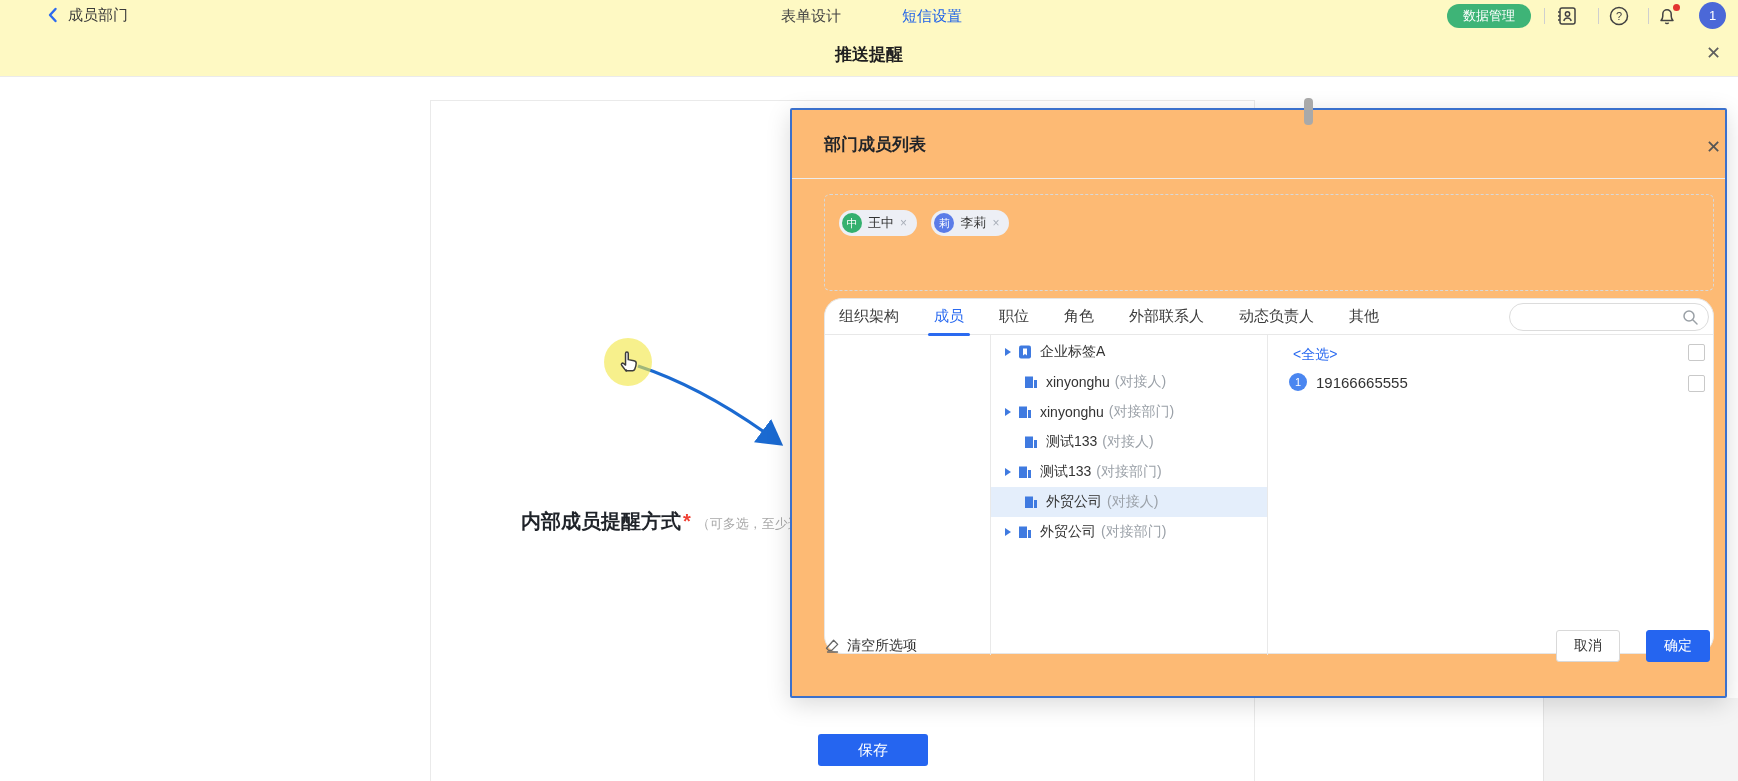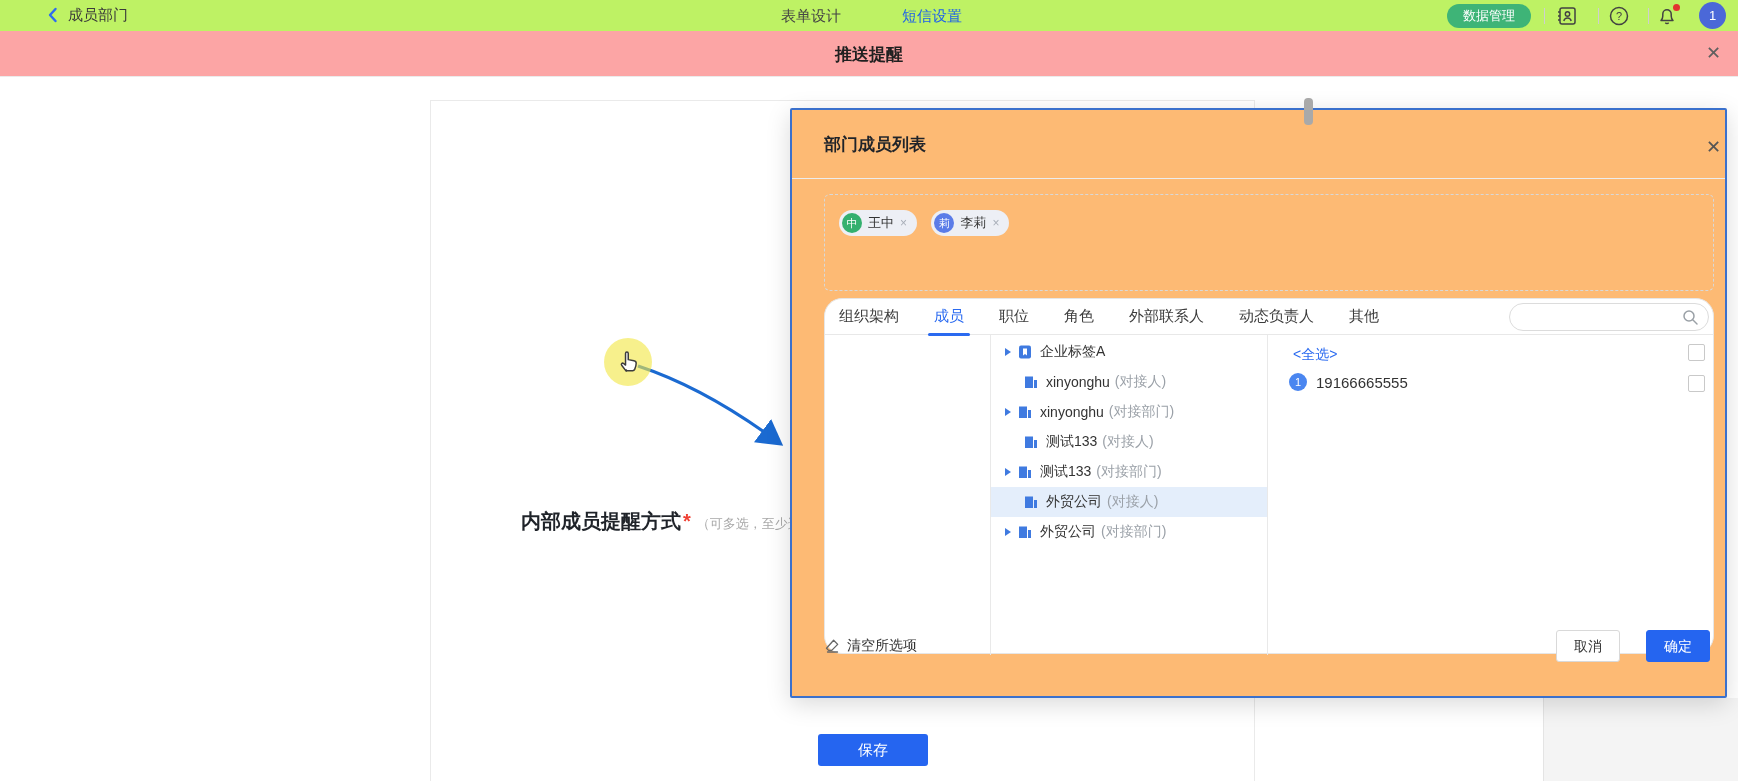--- a/index.html
+++ b/index.html
@@ -1,34 +1,34 @@
 <!DOCTYPE html>
 <html><head>
 <meta charset="utf-8">
 <style>
   * { box-sizing: border-box; margin: 0; padding: 0; }
   html,body { width:1738px; height:781px; }
   body { font-family:"Liberation Sans","DejaVu Sans",sans-serif; background:#fff; overflow:hidden; position:relative; color:#333; }
   .abs { position:absolute; }
 
   
-  .topbar { position:absolute; left:0; top:0; width:1738px; height:31px; background:#bef264; z-index:5; }
+  .topbar { position:absolute; left:0; top:0; width:1738px; height:31px; background:#fef9c3; z-index:5; }
   .back-chevron { position:absolute; left:44px; top:6px; width:18px; height:18px; cursor:pointer; }
   .back-label { position:absolute; left:68px; top:6px; font-size:15px; color:#3a3a3a; }
   .back-dashes { position:absolute; left:62px; top:30px; width:150px; border-top:1px dashed #c9c9c9; }
   .top-tab { position:absolute; top:7px; font-size:15px; color:#454545; cursor:pointer; }
   .top-tab.active { color:#1f62e8; }
   .pill-btn { position:absolute; left:1447px; top:4px; width:84px; height:24px; background:#3eb477; border-radius:12px; color:#fff; font-size:13px; text-align:center; line-height:24px; cursor:pointer; }
   .tb-divider { position:absolute; top:8px; width:1px; height:16px; background:#cfcfcf; }
   .tb-icon { position:absolute; top:5px; width:22px; height:22px; cursor:pointer; }
   .tb-avatar { position:absolute; left:1699px; top:2px; width:27px; height:27px; border-radius:50%; background:#4b68d8; color:#fff; font-size:13px; text-align:center; line-height:27px; cursor:pointer; }
   .bell-dot { position:absolute; left:1673px; top:4px; width:7px; height:7px; border-radius:50%; background:#e3342f; }
 
   
-  .drawer-header { position:absolute; left:0; top:31px; width:1738px; height:46px; background:#fca5a5; border-bottom:1px solid #ebebeb; z-index:4; }
+  .drawer-header { position:absolute; left:0; top:31px; width:1738px; height:46px; background:#fef9c3; border-bottom:1px solid #ebebeb; z-index:4; }
   .drawer-title { position:absolute; left:0; top:12px; width:100%; text-align:center; font-size:17px; font-weight:600; color:#202020; }
   .drawer-close { position:absolute; left:1706px; top:11px; font-size:18px; color:#5f5f5f; cursor:pointer; }
 
   
   .form-card { position:absolute; left:430px; top:100px; width:825px; height:800px; background:#fff; border:1px solid #eaeaea; z-index:1; }
   .fld-label { position:absolute; font-size:20px; font-weight:700; color:#1f2329; }
   .req { color:#f04134; margin-left:2px; font-weight:700; }
   .input-box { position:absolute; width:265px; height:31px; border:1px solid #d9d9d9; border-radius:3px; background:#fff; font-size:14px; color:#333; line-height:29px; padding-left:12px; white-space:nowrap; overflow:hidden; }
   .dashed-box { position:absolute; left:521px; top:323px; width:265px; height:85px; border:1px dashed #7aa7ef; border-radius:3px; background:#fff; }
   .tag-pill { display:inline-flex; align-items:center; height:26px; background:#edeff5; border-radius:13px; padding:0 10px 0 3px; margin-right:10px; font-size:13px; color:#333; cursor:default; }
@@ -73,21 +73,21 @@
   .t-suffix { color:#9ba1a8; margin-left:5px; }
   .m-right { position:absolute; left:443px; top:36px; width:447px; height:320px; padding-top:8px; }
   .sel-all { position:absolute; left:25px; top:11px; font-size:14px; color:#2a6af0; cursor:pointer; }
   .mem-row { position:absolute; left:21px; top:38px; display:flex; align-items:center; }
   .mem-avatar { width:18px; height:18px; border-radius:50%; background:#4a86f0; color:#fff; font-size:11px; text-align:center; line-height:18px; margin-right:9px; }
   .mem-label { font-size:15px; color:#333; }
   .m-cb { position:absolute; right:10px; width:17px; height:17px; border:1px solid #c9c9c9; border-radius:2px; background:#fff; cursor:pointer; }
   .m-footer { position:absolute; left:0; top:516px; width:933px; height:42px; }
   .clear-wrap { position:absolute; left:32px; top:11px; display:flex; align-items:center; gap:7px; cursor:pointer; }
   .clear-label { font-size:14px; color:#333; }
-  .btn { position:absolute; top:4px; width:64px; height:32px; border-radius:3px; font-size:14px; text-align:center; line-height:30px; cursor:pointer; }
+  .btn { position:absolute; top:4px; width:64px; height:32px; border-radius:3px; font-size:14px; text-align:center; line-height:30px; cursor:pointer;font-family:Liberation Mono, monospace; }
   .btn-cancel { left:764px; background:#fff; border:1px solid #d9d9d9; color:#333; }
   .btn-ok { left:854px; background:#2565f0; border:1px solid #2565f0; color:#fff; }
 
   .scroll-thumb { position:absolute; left:1304px; top:98px; width:9px; height:27px; border-radius:4px; background:#a9a9a9; z-index:40; cursor:grab; }
   .corner-gray { position:absolute; left:1543px; top:698px; width:195px; height:83px; background:#f4f4f4; border-left:1px solid #e4e4e4; z-index:1; }
 </style>
 </head>
 <body>
 
 <div class="topbar">

